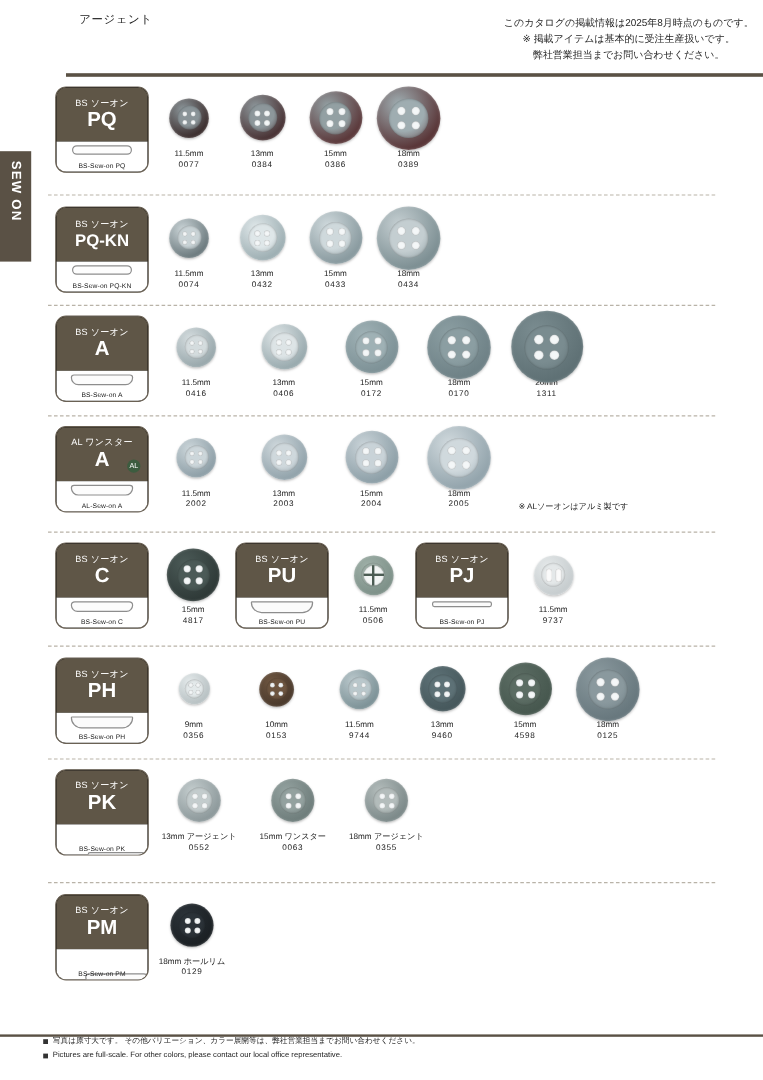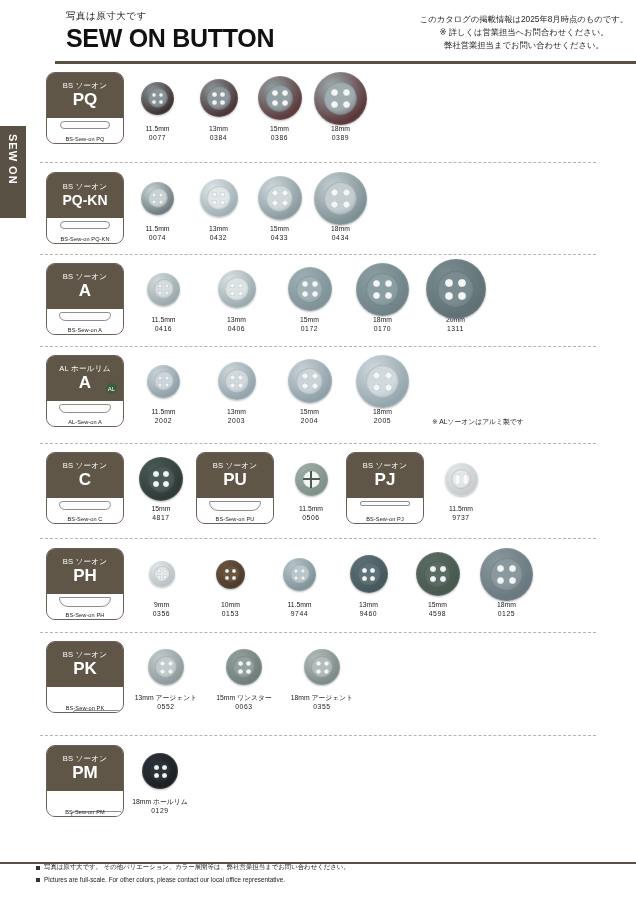--- a/index.html
+++ b/index.html
@@ -47,21 +47,21 @@
   .section { position: absolute; left: 40px; }
   .divider {
     position: absolute; left: 40px; height: 0;
     border-top: 1px dashed #b9b3a8; width: 556px;
   }
 
   
   .card {
     position: absolute; width: 78px; height: 72px;
     border-radius: 9px; overflow: hidden;
-    background: #f0abfc; border: 1px solid #6a6154;
+    background: #000000; border: 1px solid #6a6154;
   }
   .card-head {
     height: 45px; background: #5f5647; color: #fff;
     display: flex; flex-direction: column; align-items: center; justify-content: center;
     position: relative;
   }
   .card-head .sub { font-size: 7.6px; letter-spacing: .2px; line-height: 1; }
   .card-head .code { font-size: 17px; font-weight: bold; line-height: 1.05; margin-top: 2px; }
   .card-head .code.small { font-size: 14px; }
   .badge-alu {
@@ -160,26 +160,25 @@
   .footer-line { position: absolute; left: 36px; font-size: 6.4px; color: #222; display: flex; align-items: center; gap: 4px; }
   .sq { display: inline-block; width: 4px; height: 4px; background: #333; }
 </style>
 </head>
 <body>
 
 <div class="page">
 
   <div class="header">
     <div class="header-titles">
-      <div class="jp-title">写真は原寸大です</div>
-      <div class="en-title">SEW ON BUTTON</div>
+      <div class="jp-title">アージェント</div>
     </div>
     <div class="header-note">
       <div>このカタログの掲載情報は2025年8月時点のものです。</div>
-      <div>※ 詳しくは営業担当へお問合わせください。</div>
+      <div>※ 掲載アイテムは基本的に受注生産扱いです。</div>
       <div>弊社営業担当までお問い合わせください。</div>
     </div>
     <div class="header-rule"></div>
   </div>
 
   <div class="side-tab">
     <span>SEW ON</span>
   </div>
 
   <div id="sections-root">
@@ -436,21 +435,21 @@
           </div>
           <div class="caption">
             <div>20mm</div>
             <div class="num">1311</div>
           </div>
         </div>
       </div>
       <div class="section" style="top: 355px; left: 0px; width: 636px; position: absolute;">
         <div class="card" style="left: 46px; top: 0px;">
           <div class="card-head">
-            <div class="sub">AL ホールリム</div>
+            <div class="sub">AL ワンスター</div>
             <div class="code">A</div>
             <div class="badge-alu">AL</div>
           </div>
           <div class="card-body">
             <div class="profile prof-disc"></div>
             <div class="card-label">AL-Sew-on A</div>
           </div>
         </div>
         <div class="item" style="left: 130px; top: 0px; width: 67px;">
           <div class="btn-wrap" style="height: 52px;">

